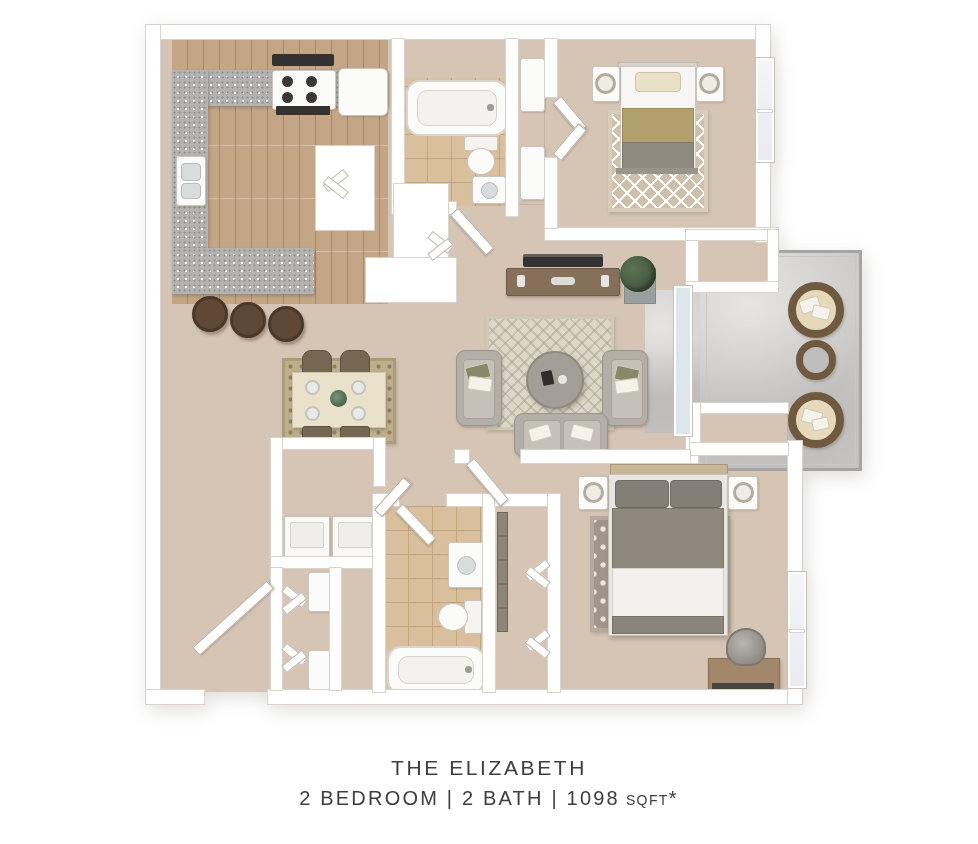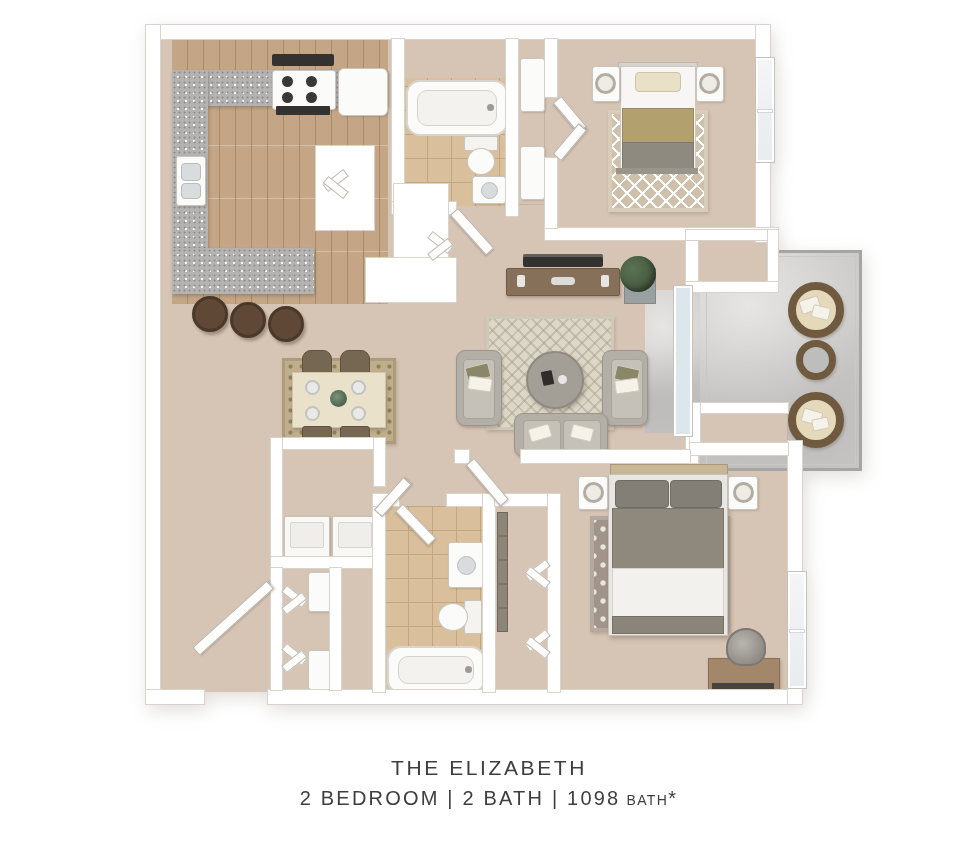--- a/index.html
+++ b/index.html
@@ -284,15 +284,15 @@
       </div>
     <div class="chev" style="left:430px;top:228px;">
         <i></i>
         <i></i>
       </div>
 
   </div>
 
   <div class="caption">
     <div class="t1">THE ELIZABETH</div>
-    <div class="t2"><span>2 BEDROOM | 2 BATH | 1098</span><span class="unit">BATH</span><span>*</span></div>
+    <div class="t2"><span>2 BEDROOM | 2 BATH | 1098</span><span class="unit">SQFT</span><span>*</span></div>
   </div>
 </div>
 
 </body></html>

